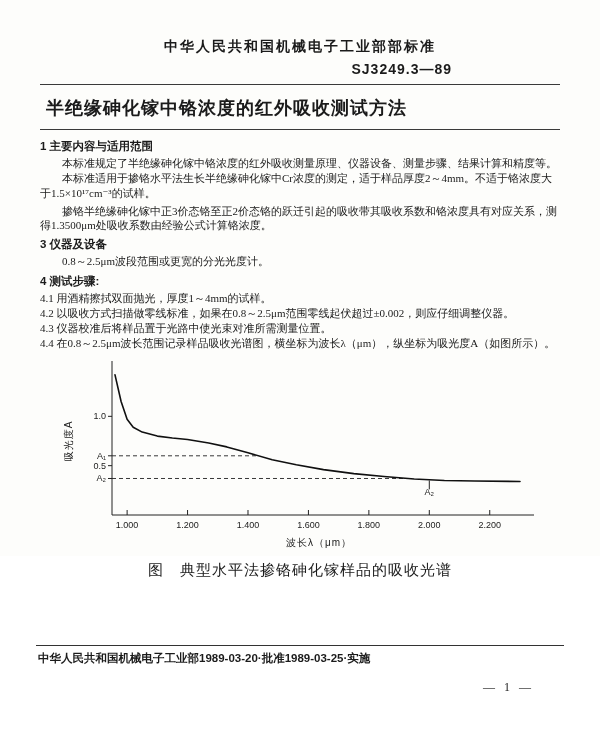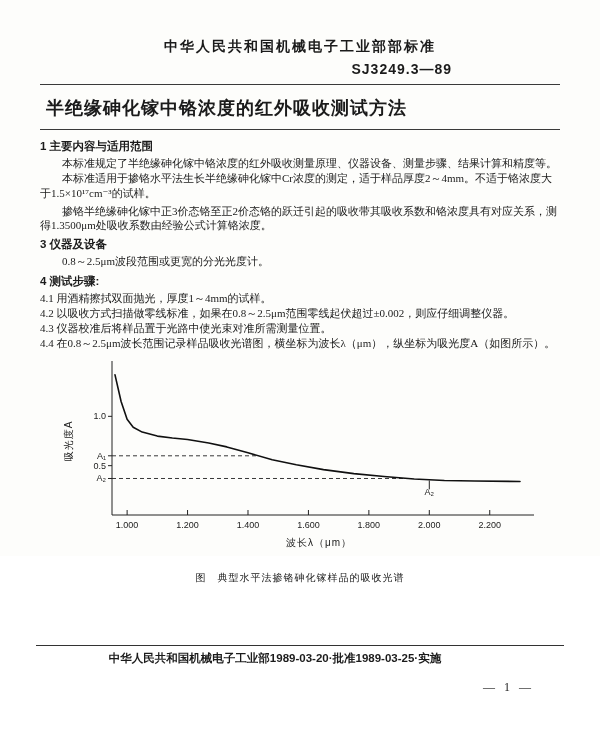--- a/index.html
+++ b/index.html
@@ -20,24 +20,24 @@
   .body p{margin:1px 0;}
   .body p.ind{text-indent:2em;}
   
   .figure{margin-top:4px;}
   svg.chart{display:block;margin:0 auto;}
   .ax{stroke:#222;stroke-width:1;fill:none;}
   .curve{stroke:#101010;stroke-width:1.6;fill:none;stroke-linejoin:round;stroke-linecap:round;}
   .dash{stroke:#222;stroke-width:0.9;stroke-dasharray:4 3;fill:none;}
   .tick{font-size:9px;font-family:"Liberation Sans",sans-serif;fill:#1b1b1b;}
   .axlabel{font-size:10px;font-family:"Liberation Sans",sans-serif;fill:#1b1b1b;letter-spacing:1px;}
-  .caption{text-align:center;font-size:10px;margin-top:16px;letter-spacing:1px;}
+  .caption{text-align:center;font-size:15px;margin-top:6px;letter-spacing:1px;}
   
   .footer-rule{position:absolute;left:36px;right:36px;top:645px;border:none;border-top:1.3px solid #333;margin:0;}
-  .footer{position:absolute;left:38px;right:38px;top:651px;display:flex;justify-content:center;
+  .footer{position:absolute;left:38px;right:38px;top:651px;display:flex;justify-content:flex-start;
     font-weight:bold;font-size:11.5px;font-family:"Liberation Sans",sans-serif;}
   .footer .f-right{margin-right:50px;}
   .pageno{position:absolute;top:680px;right:66px;font-size:12px;letter-spacing:3px;font-family:"Liberation Serif",serif;}
 </style>
 </head>
 <body>
 
 <div class="page">
 
   <div class="header">

